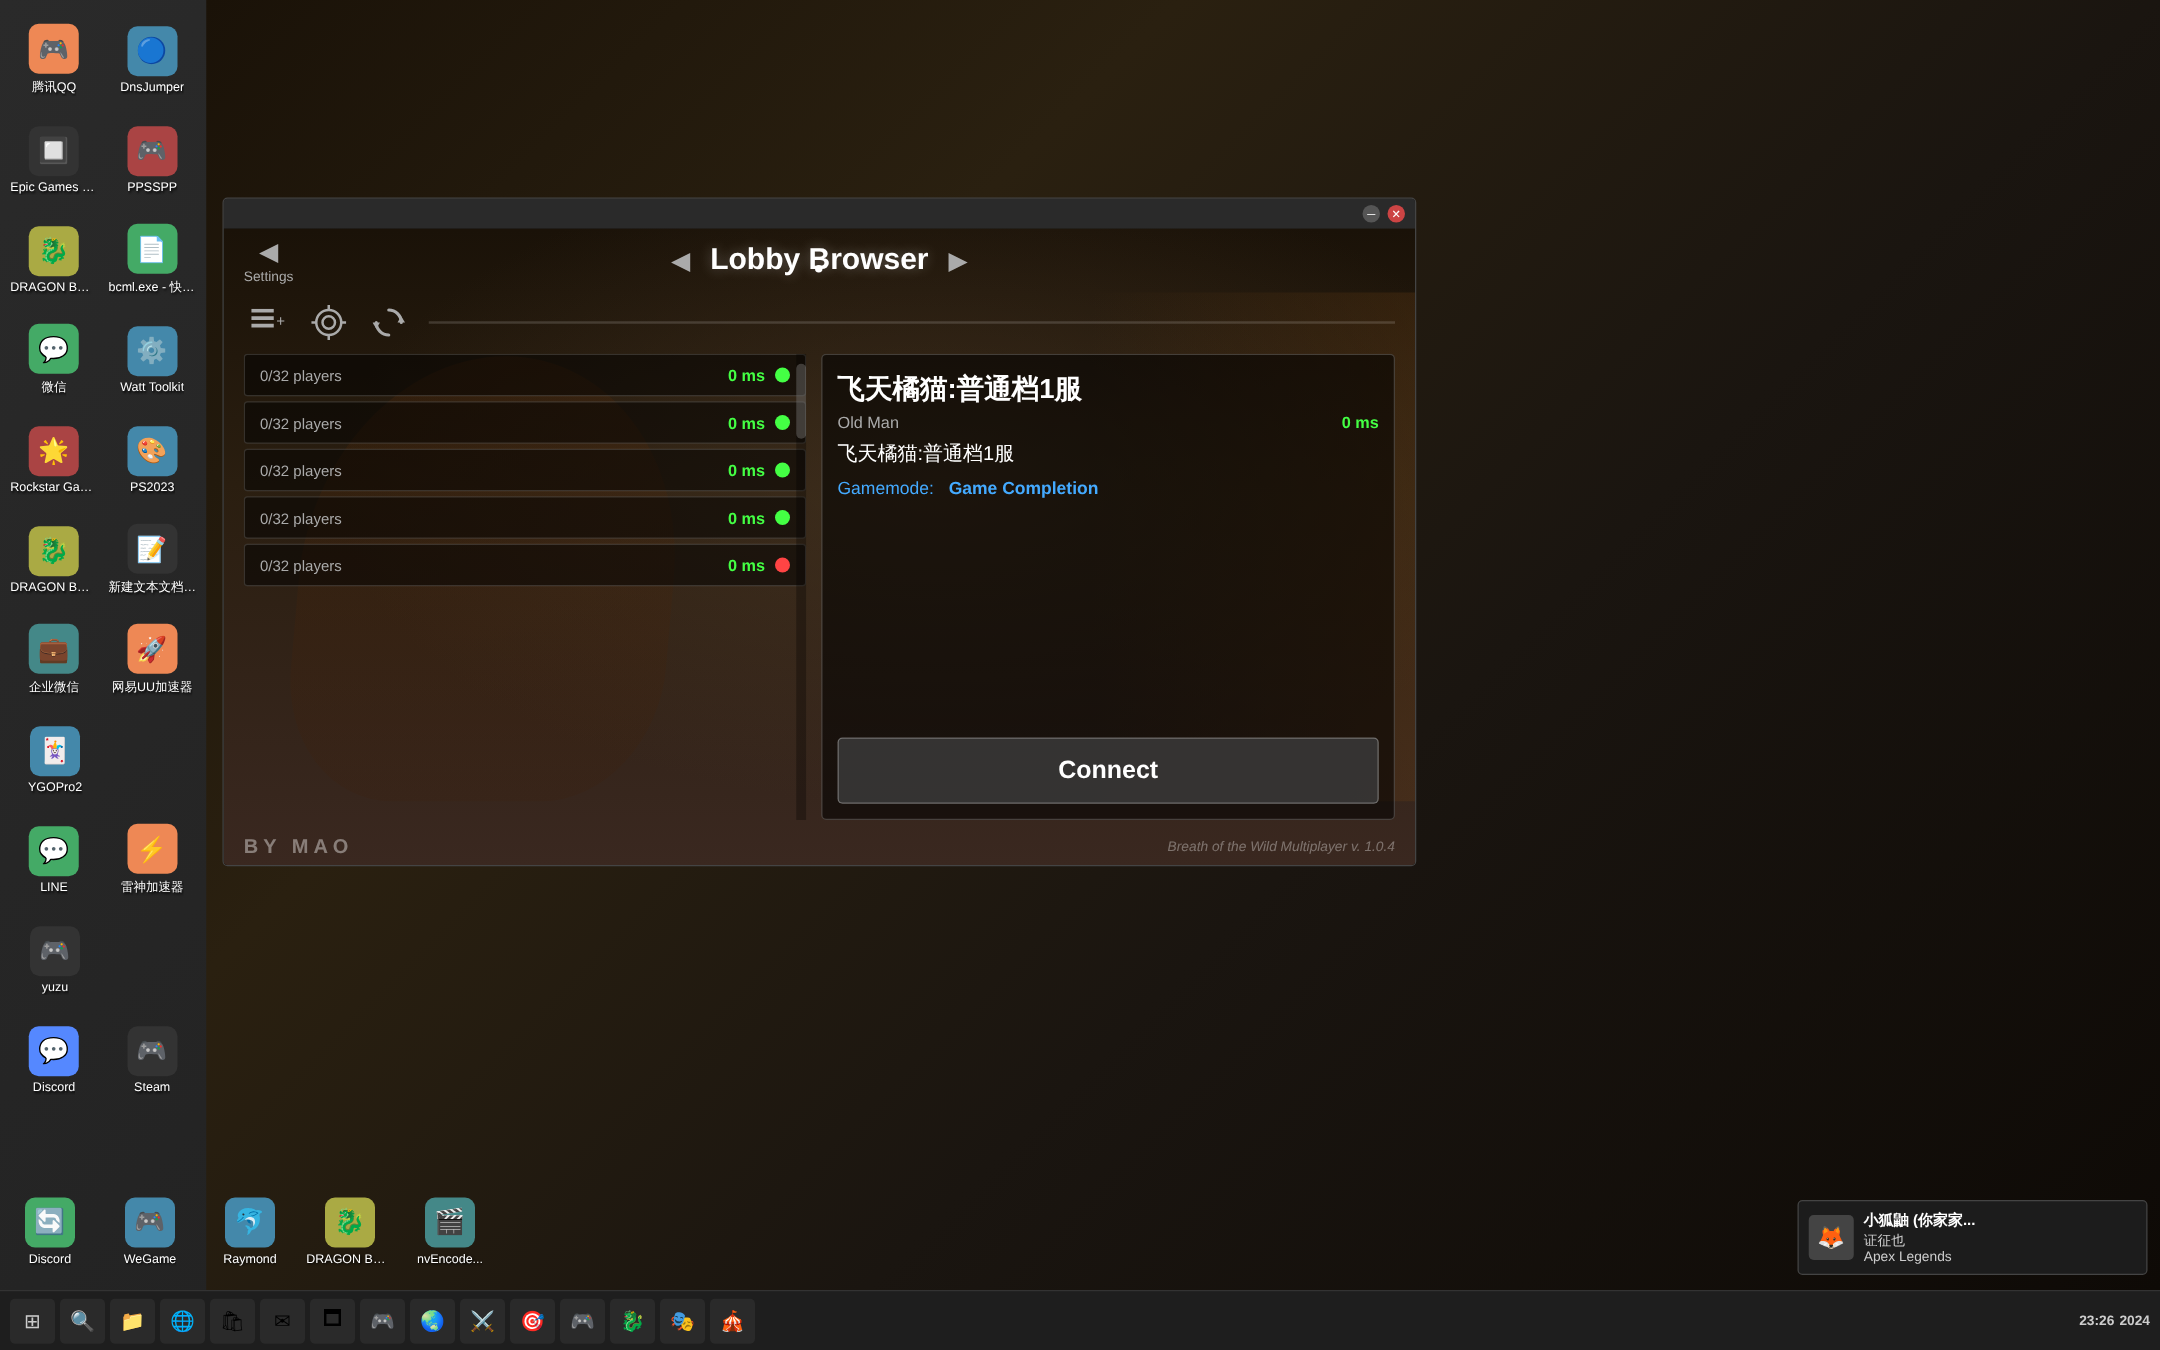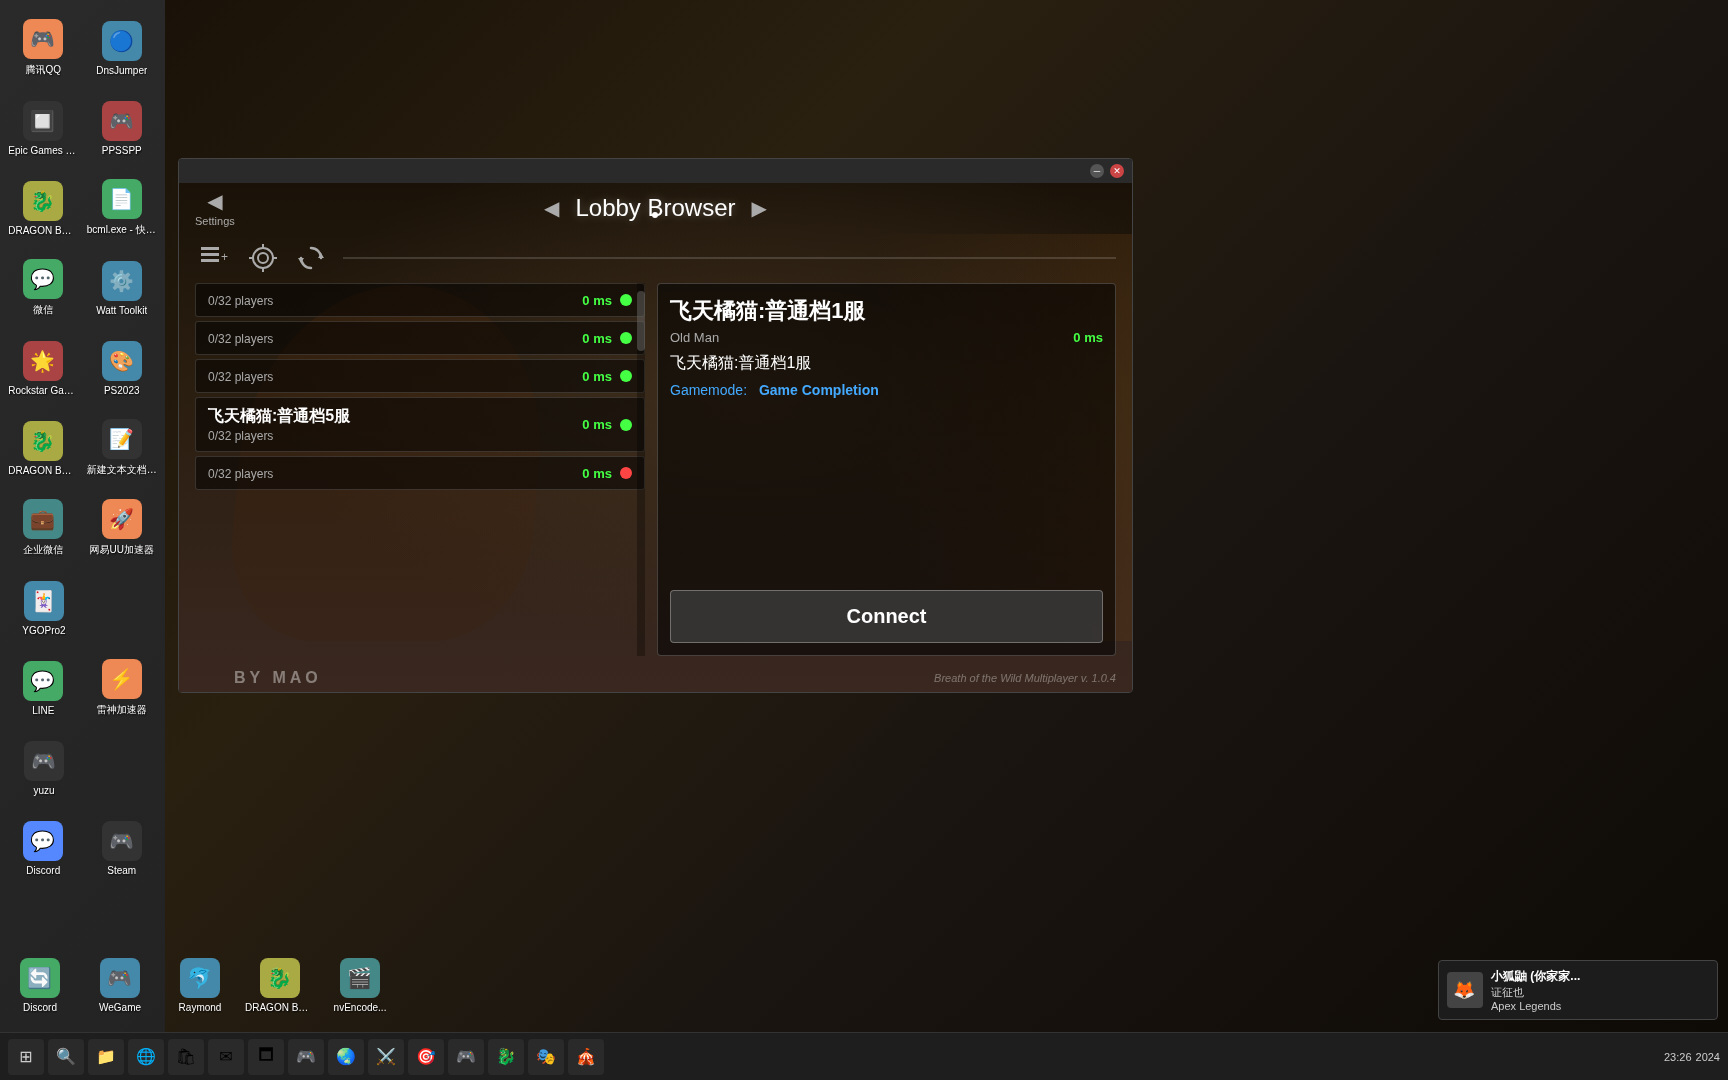--- a/index.html
+++ b/index.html
@@ -67,20 +67,21 @@
       font-size: 16px;
       cursor: pointer;
     }
 
     .taskbar-system {
       display: flex;
       align-items: center;
       gap: 4px;
       font-size: 11px;
       color: #ccc;
+      font-weight: bold;
     }
 
     
     .desktop-icons-left {
       position: absolute;
       left: 0;
       top: 0;
       bottom: 48px;
       width: 165px;
       display: flex;
@@ -274,21 +275,21 @@
       font-size: 11px;
     }
 
     .settings-icon {
       font-size: 20px;
     }
 
     .lobby-title {
       font-size: 24px;
       color: #fff;
-      font-weight: normal;
+      font-weight: bold;
       text-shadow: 0 0 10px rgba(255,255,255,0.3);
     }
 
     .nav-arrow {
       color: #aaa;
       font-size: 20px;
       cursor: pointer;
       padding: 4px 8px;
     }
 
@@ -455,21 +456,20 @@
       justify-content: space-between;
       align-items: center;
       height: 28px;
     }
 
     .footer-by {
       font-size: 16px;
       color: rgba(255,255,255,0.4);
       font-weight: bold;
       letter-spacing: 4px;
-      margin-left: 39px;
     }
 
     .footer-version {
       font-size: 11px;
       color: rgba(255,255,255,0.35);
       font-style: italic;
     }
 
     
     .ic-orange { background: #e85; }
@@ -719,21 +719,20 @@
             </div>
             <div class="server-item">
               <div class="server-info">
                 <div class="server-players">0/32 players</div>
               </div>
               <span class="server-ping">0 ms</span>
               <div class="server-indicator"></div>
             </div>
             <div class="server-item">
               <div class="server-info">
-                <div class="server-name">飞天橘猫:普通档5服</div>
                 <div class="server-players">0/32 players</div>
               </div>
               <span class="server-ping">0 ms</span>
               <div class="server-indicator"></div>
             </div>
             <div class="server-item">
               <div class="server-info">
                 <div class="server-players">0/32 players</div>
               </div>
               <span class="server-ping">0 ms</span>

